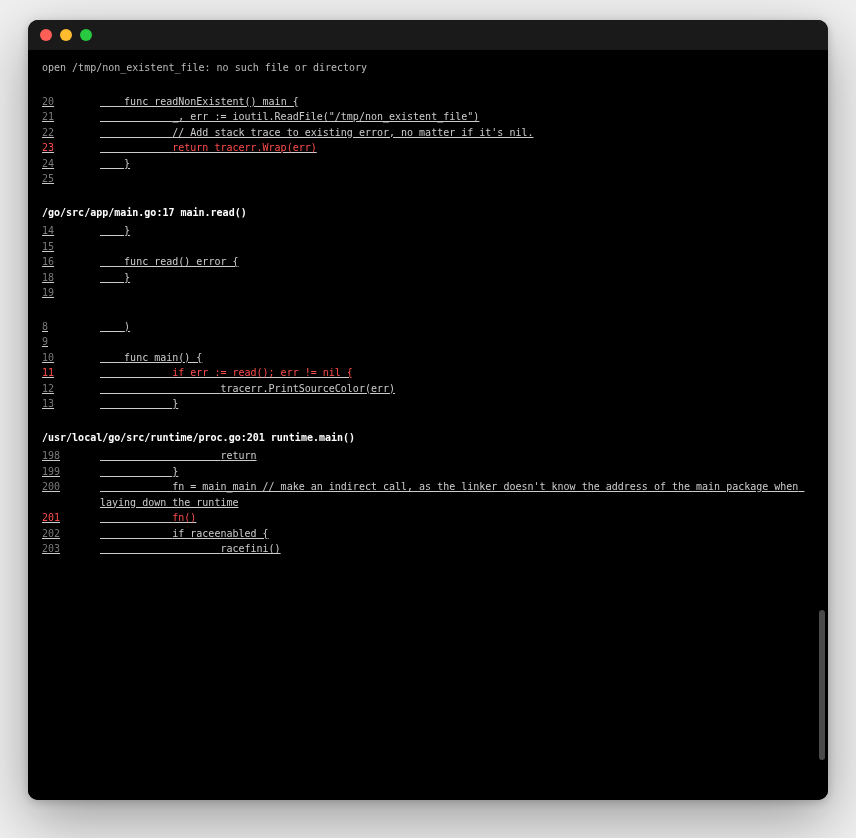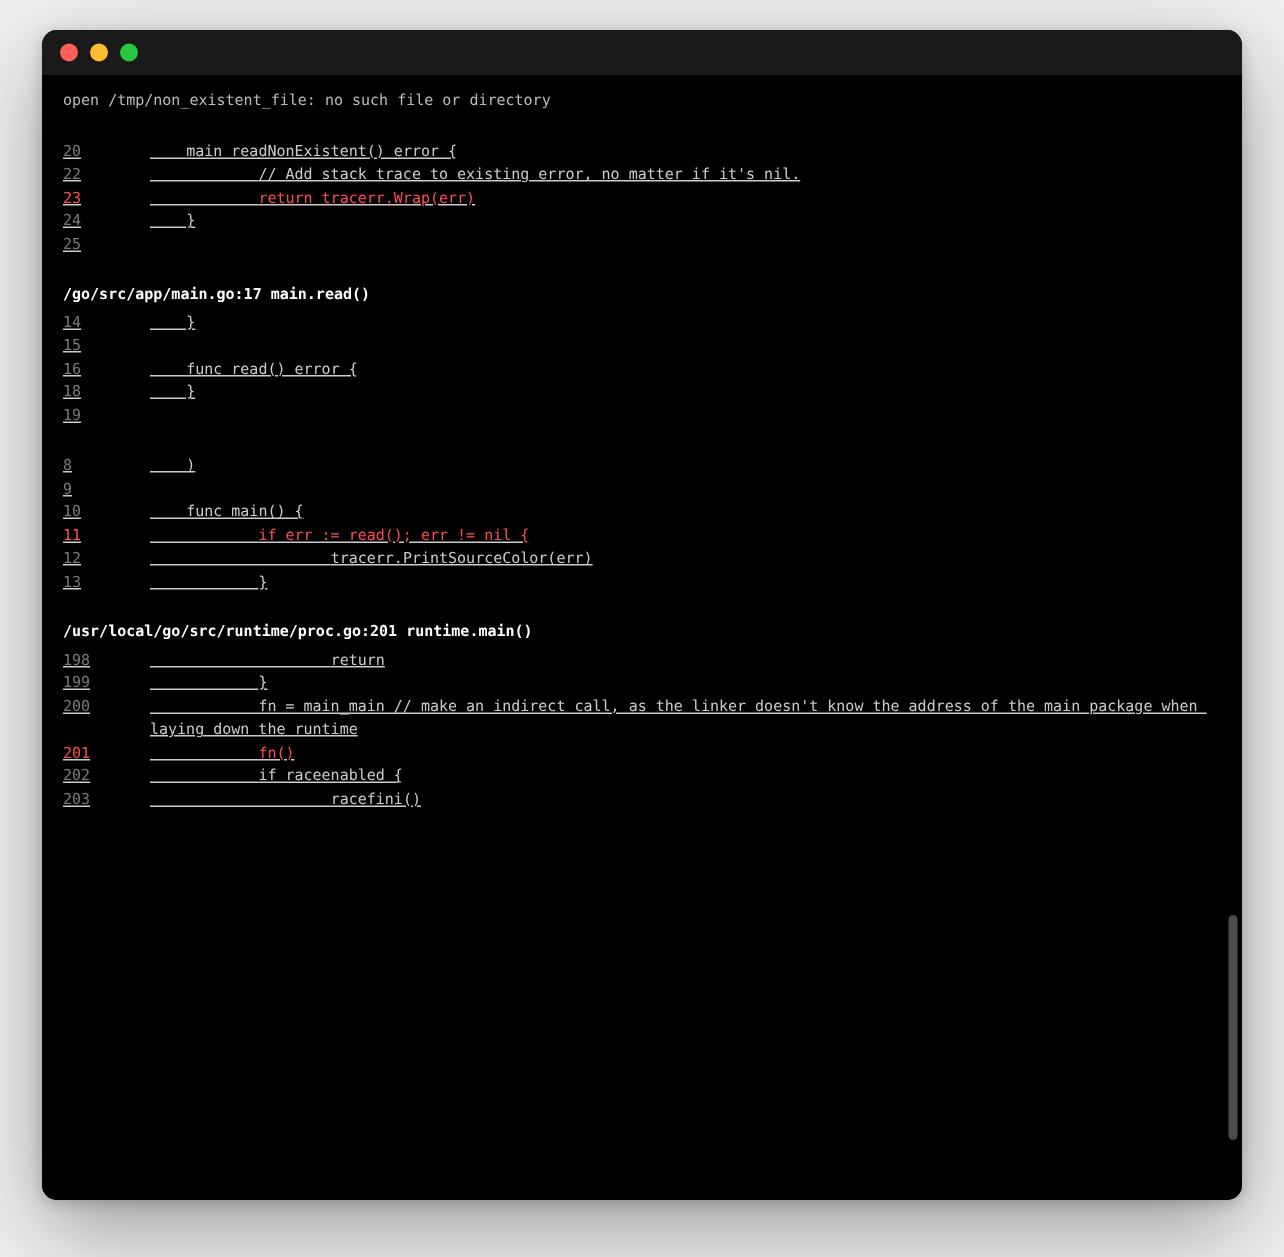--- a/index.html
+++ b/index.html
@@ -94,21 +94,22 @@
 <div class="window">
   <div class="titlebar">
     <div class="traffic-light tl-close"></div>
     <div class="traffic-light tl-min"></div>
     <div class="traffic-light tl-max"></div>
   </div>
   <div class="terminal">
     <div class="err-msg">open /tmp/non_existent_file: no such file or directory</div>
     <div id="frames-container">
         <div class="frame">
-          <div class="code-line"><span class="lineno">20</span><span class="code">    main readNonExistent() error {</span></div>
+          <div class="code-line"><span class="lineno">20</span><span class="code">    func readNonExistent() main {</span></div>
+          <div class="code-line"><span class="lineno">21</span><span class="code">            _, err := ioutil.ReadFile("/tmp/non_existent_file")</span></div>
           <div class="code-line"><span class="lineno">22</span><span class="code">            // Add stack trace to existing error, no matter if it's nil.</span></div>
           <div class="code-line"><span class="lineno lineno-hl">23</span><span class="code code-hl">            return tracerr.Wrap(err)</span></div>
           <div class="code-line"><span class="lineno">24</span><span class="code">    }</span></div>
           <div class="code-line"><span class="lineno">25</span><span class="code"></span></div>
         </div>
         <div class="frame">
           <div class="frame-header">/go/src/app/main.go:17 main.read()</div>
           <div class="code-line"><span class="lineno">14</span><span class="code">    }</span></div>
           <div class="code-line"><span class="lineno">15</span><span class="code"></span></div>
           <div class="code-line"><span class="lineno">16</span><span class="code">    func read() error {</span></div>

